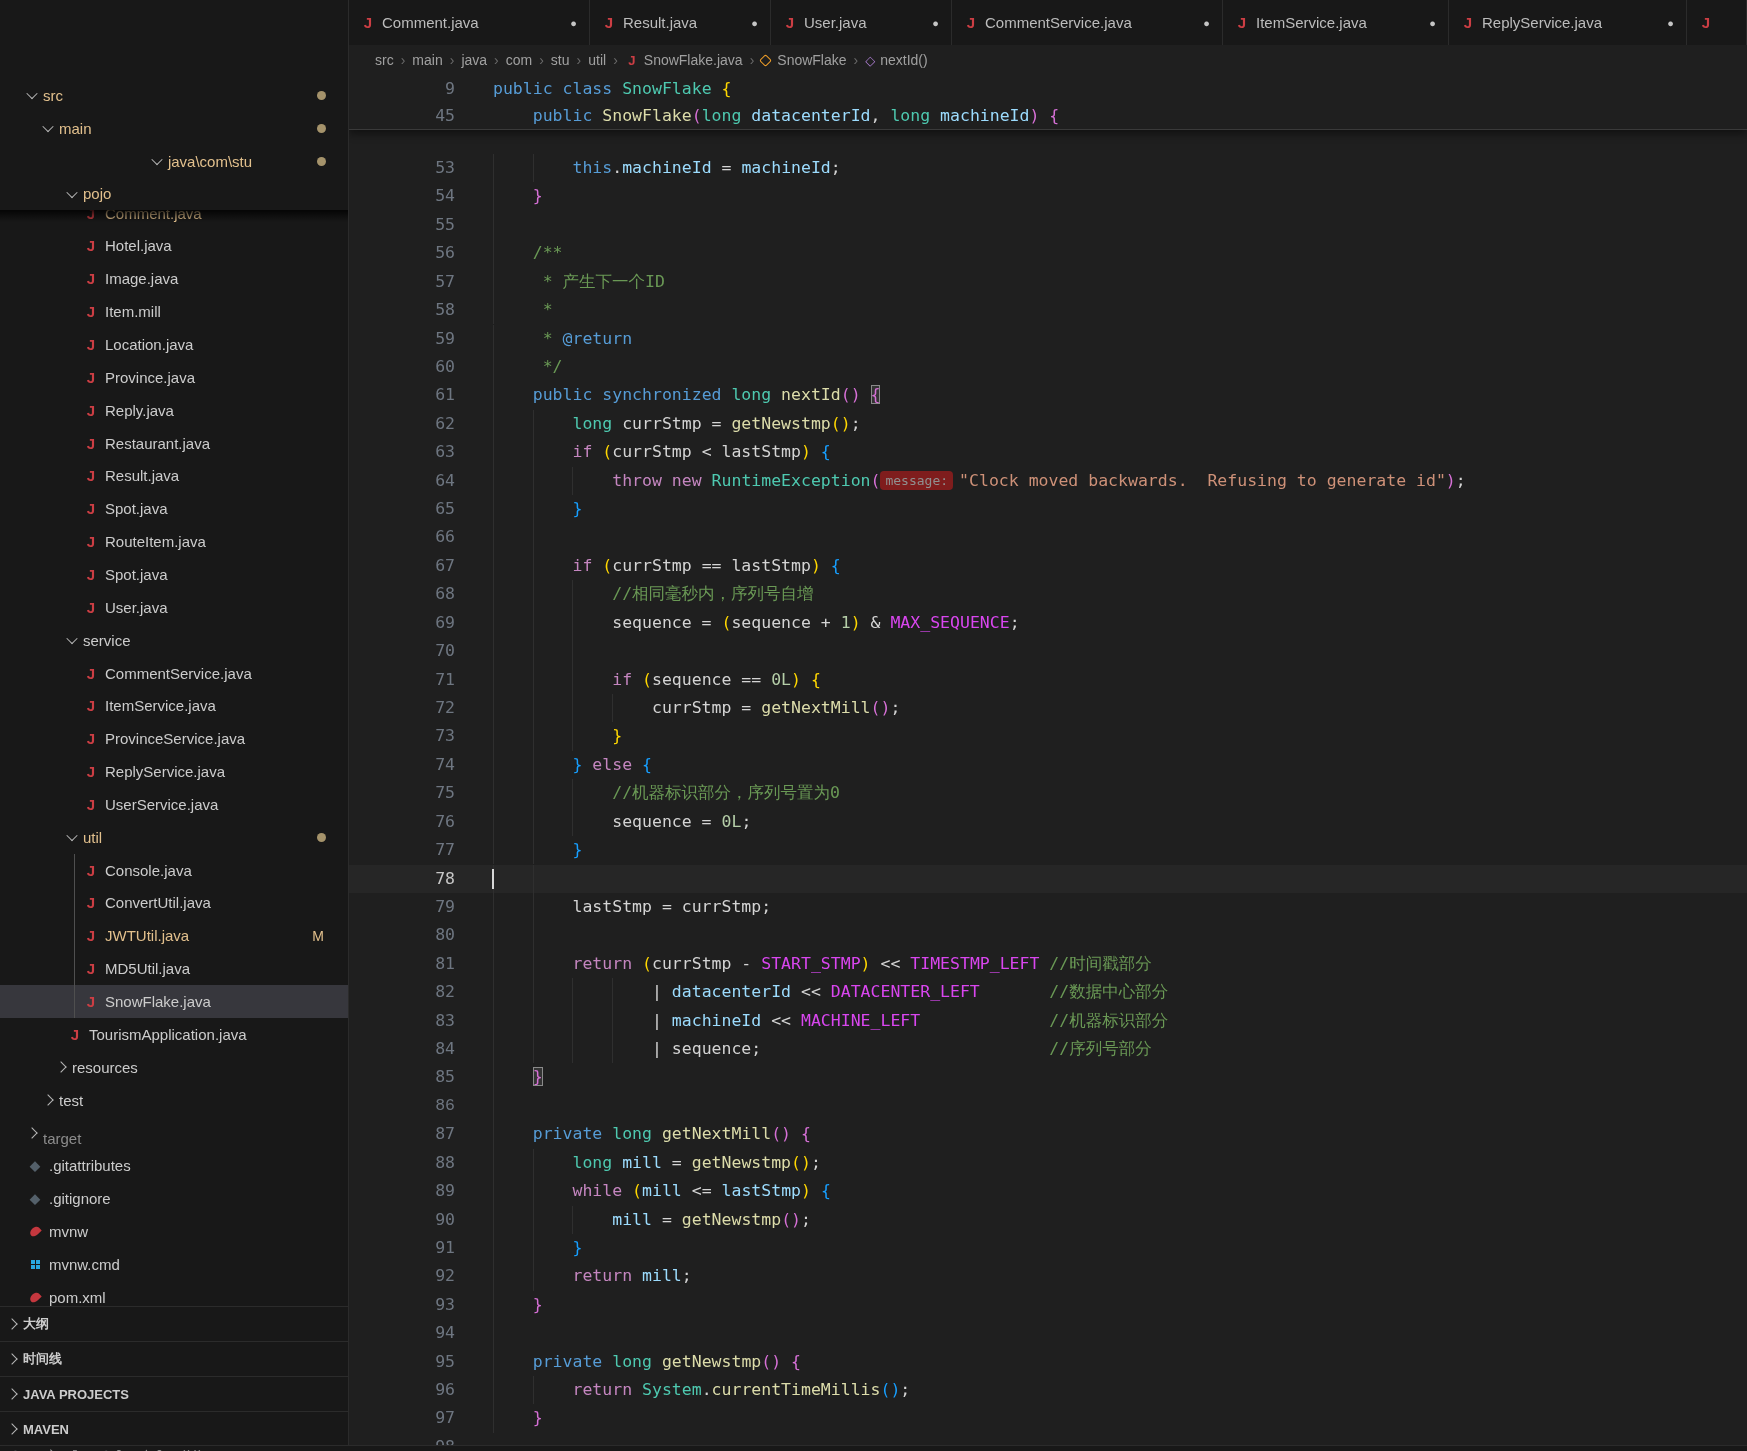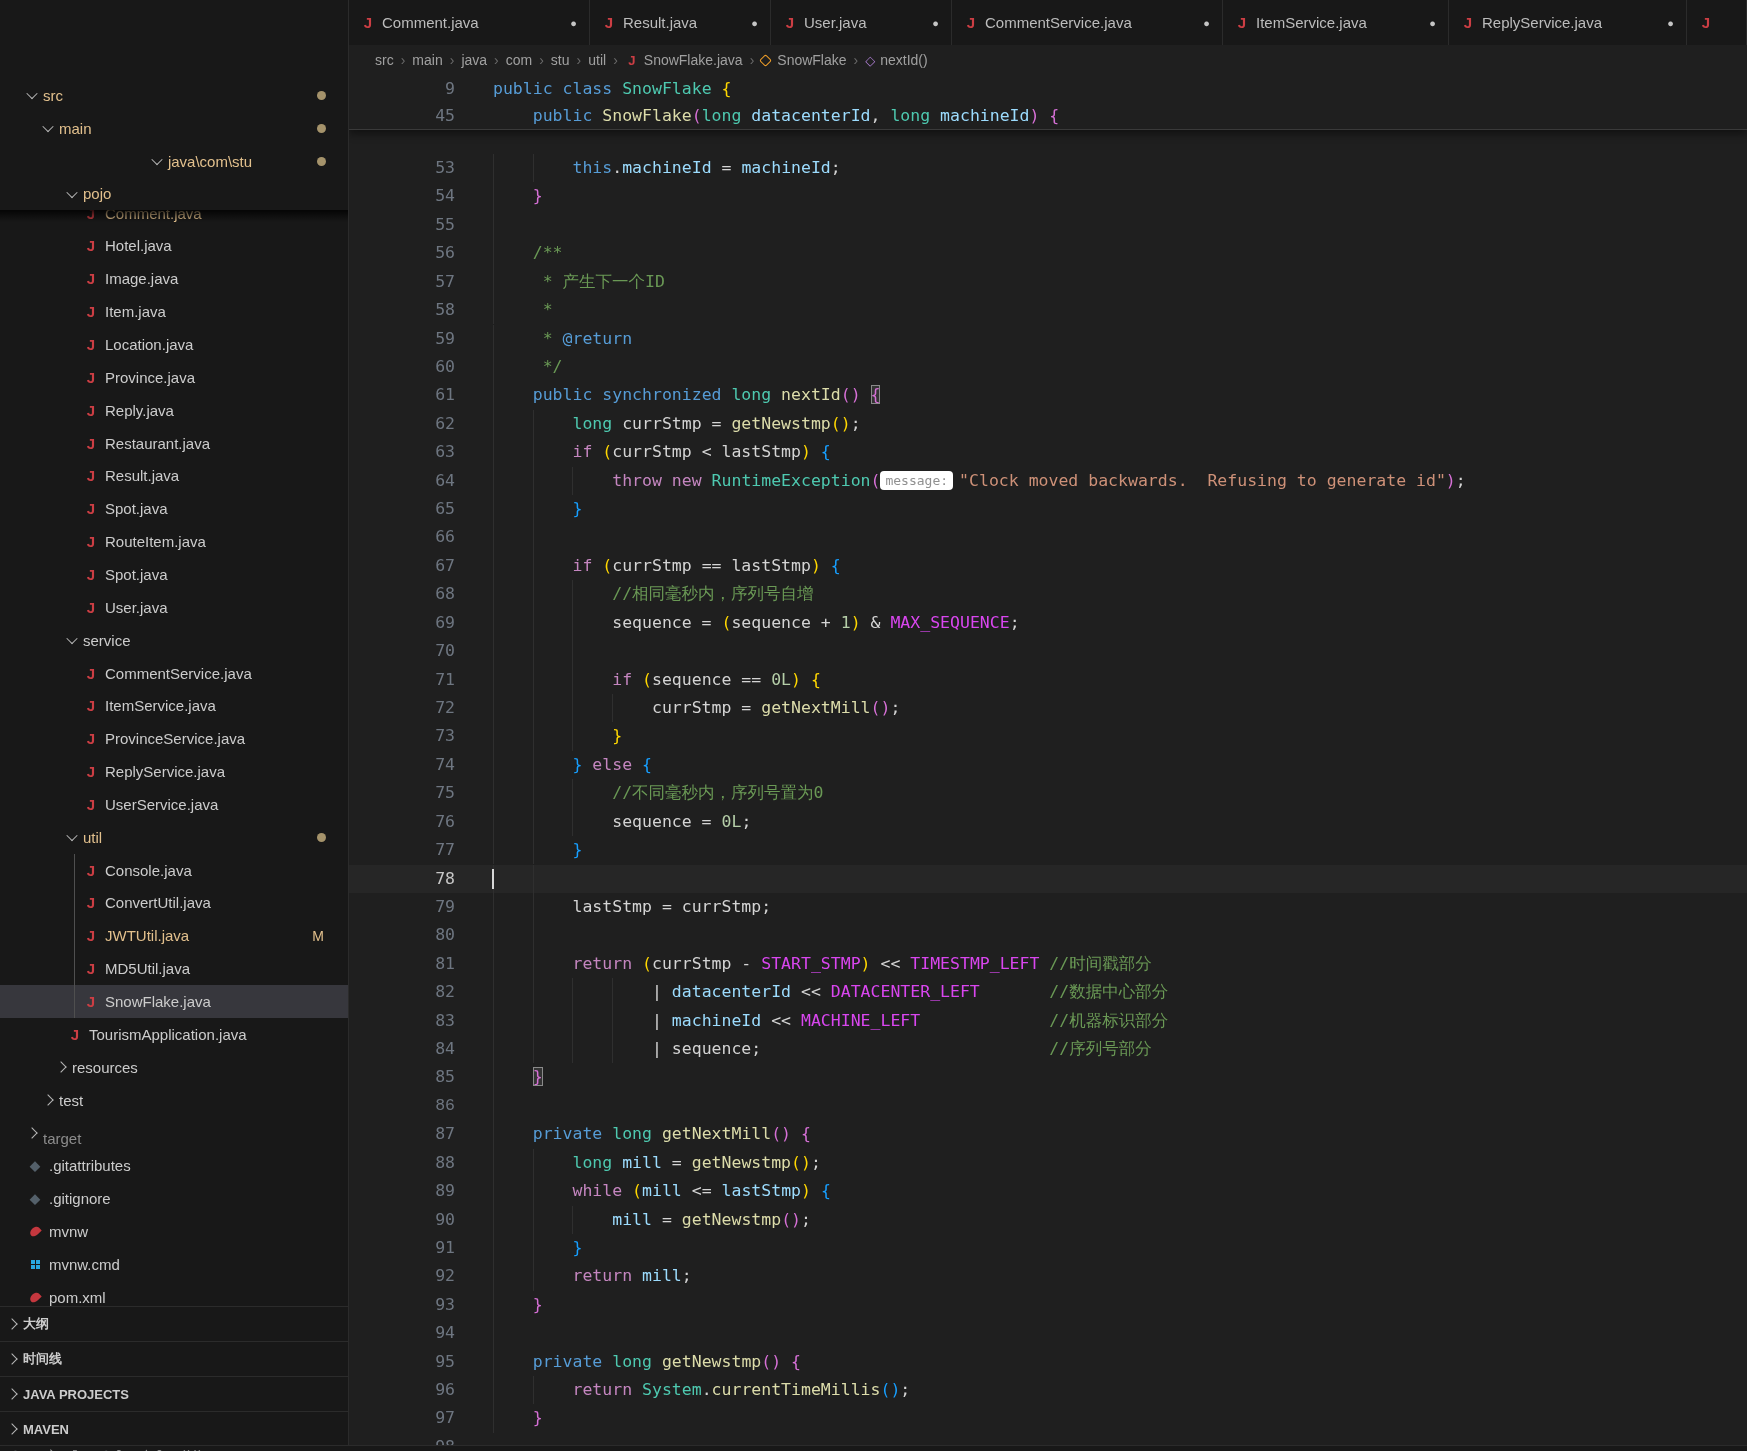--- a/index.html
+++ b/index.html
@@ -88,21 +88,21 @@
   .sg-w    { color:#D4D4D4; }
   .sg-n    { color:#B5CEA8; }
   .sg-C    { color:#d946ef;text-align:right; }
   .sg-s    { color:#CE9178; }
   .sg-cm   { color:#6A9955; }
   .sg-jd   { color:#569CD6; }
   .sg-b1   { color:#FFD700; }
   .sg-b2   { color:#D670D6; }
   .sg-b3   { color:#179FFF; }
   .sg-box2 { color:#D670D6; outline:1px solid #8a8a8a; outline-offset:-1px; background:rgba(255,255,255,.09); }
-  .sg-hint { display:inline-block; background:#ffffff; color:#909090; border-radius:4px;
+  .sg-hint { display:inline-block; background:#7f1d1d; color:#909090; border-radius:4px;
              padding:0 5px; margin-right:6px; font-size:13px; line-height:19px; vertical-align:1px;
              font-family:"DejaVu Sans Mono", monospace; }
 
   
   #statusbar { position:absolute; left:0; top:1445px; width:1747px; height:6px; background:#181818;
                border-top:1px solid #2b2b2b; overflow:hidden; }
   #statusbar .inner { display:flex; gap:18px; margin-left:10px; transform:translateY(1px);
                       color:#9a9a9a; font-size:13px; }
 </style>
 </head>
@@ -127,21 +127,21 @@
           <span class="lbl">Hotel.java</span>
         </div>
         <div class="trow" style="top: 262.3px;">
           <span style="width: 84px; flex: 0 0 auto;"></span>
           <span class="fic java">J</span>
           <span class="lbl">Image.java</span>
         </div>
         <div class="trow" style="top: 295.15px;">
           <span style="width: 84px; flex: 0 0 auto;"></span>
           <span class="fic java">J</span>
-          <span class="lbl">Item.java</span>
+          <span class="lbl">Item.mill</span>
         </div>
         <div class="trow" style="top: 328px;">
           <span style="width: 84px; flex: 0 0 auto;"></span>
           <span class="fic java">J</span>
           <span class="lbl">Location.java</span>
         </div>
         <div class="trow" style="top: 360.85px;">
           <span style="width: 84px; flex: 0 0 auto;"></span>
           <span class="fic java">J</span>
           <span class="lbl">Province.java</span>
@@ -445,21 +445,21 @@
         <div class="cline" style="top: 420.04px;"><span class="guide" style="left: 144px;"></span><span class="guide" style="left: 183.72px;"></span><span class="num">65</span><span class="code"><span class="sg-pad">        </span><span class="sg-b3">}</span></span></div>
         <div class="cline" style="top: 448.46px;"><span class="guide" style="left: 144px;"></span><span class="guide" style="left: 183.72px;"></span><span class="num">66</span><span class="code"></span></div>
         <div class="cline" style="top: 476.88px;"><span class="guide" style="left: 144px;"></span><span class="guide" style="left: 183.72px;"></span><span class="num">67</span><span class="code"><span class="sg-pad">        </span><span class="sg-c">if </span><span class="sg-b1">(</span><span class="sg-w">currStmp == lastStmp</span><span class="sg-b1">)</span><span class="sg-w"> </span><span class="sg-b3">{</span></span></div>
         <div class="cline" style="top: 505.3px;"><span class="guide" style="left: 144px;"></span><span class="guide" style="left: 183.72px;"></span><span class="guide" style="left: 223.44px;"></span><span class="num">68</span><span class="code"><span class="sg-pad">            </span><span class="sg-cm">//相同毫秒内，序列号自增</span></span></div>
         <div class="cline" style="top: 533.72px;"><span class="guide" style="left: 144px;"></span><span class="guide" style="left: 183.72px;"></span><span class="guide" style="left: 223.44px;"></span><span class="num">69</span><span class="code"><span class="sg-pad">            </span><span class="sg-w">sequence = </span><span class="sg-b1">(</span><span class="sg-w">sequence + </span><span class="sg-n">1</span><span class="sg-b1">)</span><span class="sg-w"> &amp; </span><span class="sg-C">MAX_SEQUENCE</span><span class="sg-w">;</span></span></div>
         <div class="cline" style="top: 562.14px;"><span class="guide" style="left: 144px;"></span><span class="guide" style="left: 183.72px;"></span><span class="guide" style="left: 223.44px;"></span><span class="num">70</span></div>
         <div class="cline" style="top: 590.56px;"><span class="guide" style="left: 144px;"></span><span class="guide" style="left: 183.72px;"></span><span class="guide" style="left: 223.44px;"></span><span class="num">71</span><span class="code"><span class="sg-pad">            </span><span class="sg-c">if </span><span class="sg-b1">(</span><span class="sg-w">sequence == </span><span class="sg-n">0L</span><span class="sg-b1">)</span><span class="sg-w"> </span><span class="sg-b1">{</span></span></div>
         <div class="cline" style="top: 618.98px;"><span class="guide" style="left: 144px;"></span><span class="guide" style="left: 183.72px;"></span><span class="guide" style="left: 223.44px;"></span><span class="guide" style="left: 263.16px;"></span><span class="num">72</span><span class="code"><span class="sg-pad">                </span><span class="sg-w">currStmp = </span><span class="sg-m">getNextMill</span><span class="sg-b2">()</span><span class="sg-w">;</span></span></div>
         <div class="cline" style="top: 647.4px;"><span class="guide" style="left: 144px;"></span><span class="guide" style="left: 183.72px;"></span><span class="guide" style="left: 223.44px;"></span><span class="num">73</span><span class="code"><span class="sg-pad">            </span><span class="sg-b1">}</span></span></div>
         <div class="cline" style="top: 675.82px;"><span class="guide" style="left: 144px;"></span><span class="guide" style="left: 183.72px;"></span><span class="num">74</span><span class="code"><span class="sg-pad">        </span><span class="sg-b3">}</span><span class="sg-w"> </span><span class="sg-c">else</span><span class="sg-w"> </span><span class="sg-b3">{</span></span></div>
-        <div class="cline" style="top: 704.24px;"><span class="guide" style="left: 144px;"></span><span class="guide" style="left: 183.72px;"></span><span class="guide" style="left: 223.44px;"></span><span class="num">75</span><span class="code"><span class="sg-pad">            </span><span class="sg-cm">//不同毫秒内，序列号置为0</span></span></div>
+        <div class="cline" style="top: 704.24px;"><span class="guide" style="left: 144px;"></span><span class="guide" style="left: 183.72px;"></span><span class="guide" style="left: 223.44px;"></span><span class="num">75</span><span class="code"><span class="sg-pad">            </span><span class="sg-cm">//机器标识部分，序列号置为0</span></span></div>
         <div class="cline" style="top: 732.66px;"><span class="guide" style="left: 144px;"></span><span class="guide" style="left: 183.72px;"></span><span class="guide" style="left: 223.44px;"></span><span class="num">76</span><span class="code"><span class="sg-pad">            </span><span class="sg-w">sequence = </span><span class="sg-n">0L</span><span class="sg-w">;</span></span></div>
         <div class="cline" style="top: 761.08px;"><span class="guide" style="left: 144px;"></span><span class="guide" style="left: 183.72px;"></span><span class="num">77</span><span class="code"><span class="sg-pad">        </span><span class="sg-b3">}</span></span></div>
         <div class="cline activeln" style="top: 789.5px;"><span class="guide" style="left: 144px;"></span><span class="guide" style="left: 183.72px;"></span><span class="num">78</span><span class="code"></span><span class="cursor"></span></div>
         <div class="cline" style="top: 817.92px;"><span class="guide" style="left: 144px;"></span><span class="guide" style="left: 183.72px;"></span><span class="num">79</span><span class="code"><span class="sg-pad">        </span><span class="sg-w">lastStmp = currStmp;</span></span></div>
         <div class="cline" style="top: 846.34px;"><span class="guide" style="left: 144px;"></span><span class="guide" style="left: 183.72px;"></span><span class="num">80</span><span class="code"></span></div>
         <div class="cline" style="top: 874.76px;"><span class="guide" style="left: 144px;"></span><span class="guide" style="left: 183.72px;"></span><span class="num">81</span><span class="code"><span class="sg-pad">        </span><span class="sg-c">return </span><span class="sg-b1">(</span><span class="sg-w">currStmp - </span><span class="sg-C">START_STMP</span><span class="sg-b1">)</span><span class="sg-w"> &lt;&lt; </span><span class="sg-C">TIMESTMP_LEFT</span><span class="sg-w"> </span><span class="sg-cm">//时间戳部分</span></span></div>
         <div class="cline" style="top: 903.18px;"><span class="guide" style="left: 144px;"></span><span class="guide" style="left: 183.72px;"></span><span class="guide" style="left: 223.44px;"></span><span class="guide" style="left: 263.16px;"></span><span class="num">82</span><span class="code"><span class="sg-pad">                </span><span class="sg-w">| </span><span class="sg-v">datacenterId</span><span class="sg-w"> &lt;&lt; </span><span class="sg-C">DATACENTER_LEFT</span><span class="sg-pad">       </span><span class="sg-cm">//数据中心部分</span></span></div>
         <div class="cline" style="top: 931.6px;"><span class="guide" style="left: 144px;"></span><span class="guide" style="left: 183.72px;"></span><span class="guide" style="left: 223.44px;"></span><span class="guide" style="left: 263.16px;"></span><span class="num">83</span><span class="code"><span class="sg-pad">                </span><span class="sg-w">| </span><span class="sg-v">machineId</span><span class="sg-w"> &lt;&lt; </span><span class="sg-C">MACHINE_LEFT</span><span class="sg-pad">             </span><span class="sg-cm">//机器标识部分</span></span></div>
         <div class="cline" style="top: 960.02px;"><span class="guide" style="left: 144px;"></span><span class="guide" style="left: 183.72px;"></span><span class="guide" style="left: 223.44px;"></span><span class="guide" style="left: 263.16px;"></span><span class="num">84</span><span class="code"><span class="sg-pad">                </span><span class="sg-w">| </span><span class="sg-w">sequence</span><span class="sg-w">;</span><span class="sg-pad">                             </span><span class="sg-cm">//序列号部分</span></span></div>
         <div class="cline" style="top: 988.44px;"><span class="guide" style="left: 144px;"></span><span class="num">85</span><span class="code"><span class="sg-pad">    </span><span class="sg-box2">}</span></span></div>

